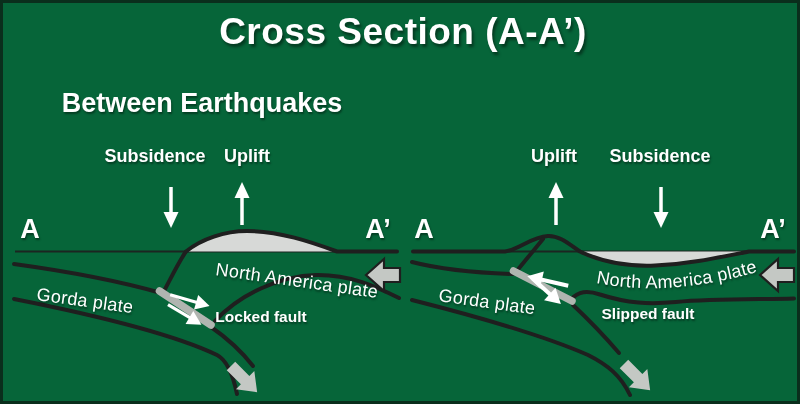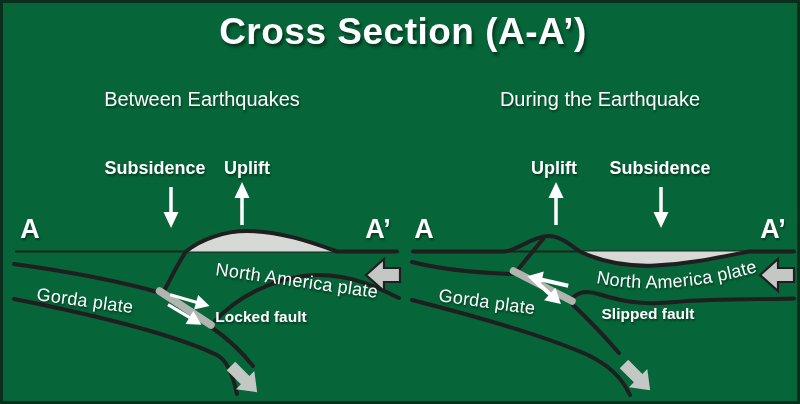--- a/index.html
+++ b/index.html
@@ -15,22 +15,22 @@
   body{font-family:"Liberation Sans",sans-serif;background:#fff;}
   .diagram{
     position:relative;width:800px;height:404px;
     background:var(--background);
     border:3px solid var(--border);
     box-sizing:border-box;overflow:hidden;
   }
   .lbl{position:absolute;color:var(--text);white-space:nowrap;
        transform:translateX(-50%);text-shadow:1px 2px 2px rgba(0,0,0,.40);}
   .title{font-size:37px;font-weight:bold;letter-spacing:.5px;text-shadow:2px 3px 3px rgba(0,0,0,.45);}
-  .subtitle{font-size:20px;font-weight:normal;}
-  .motion{font-size:18px;font-weight:bold;margin-top:12px;}
+  .subtitle{font-size:27px;font-weight:bold;}
+  .motion{font-size:18px;font-weight:bold;}
   .marker{font-size:27px;font-weight:bold;}
   .fault-label{font-size:15.5px;font-weight:bold;}
   svg.scene{position:absolute;left:0;top:0;}
   .stroke-main{stroke:var(--line);stroke-width:4;fill:none;stroke-linecap:round;}
   .stroke-thin{stroke:var(--line);stroke-width:1.8;opacity:.9;}
   .fault-seg{stroke:var(--fault_color);stroke-width:7.5;stroke-linecap:round;}
   .gray-fill{fill:var(--surface_fill);stroke:none;}
   .garrow{fill:var(--arrow_fill);stroke:none;}
   .garrow-outline{fill:var(--arrow_fill);stroke:var(--line);stroke-width:2.2;stroke-linejoin:miter;}
   .varrow line{stroke:#fff;stroke-width:3.5;}
@@ -152,21 +152,20 @@
       </text>
       <text class="plate-label">
         <textPath href="#rpgorda">Gorda plate</textPath>
       </text>
     </g>
   </svg>
 
   <div class="lbl title" style="left:400px;top:8px;">Cross Section (A-A’)</div>
 
   <div class="lbl subtitle" style="left:199px;top:85px;">Between Earthquakes</div>
-  <div class="lbl subtitle" style="left:597px;top:85px;">During the Earthquake</div>
 
   <div class="lbl motion" style="left:152px;top:143px;">Subsidence</div>
   <div class="lbl motion" style="left:244px;top:143px;">Uplift</div>
   <div class="lbl motion" style="left:551px;top:143px;">Uplift</div>
   <div class="lbl motion" style="left:657px;top:143px;">Subsidence</div>
 
   <div class="lbl marker" style="left:27px;top:211px;">A</div>
   <div class="lbl marker" style="left:375px;top:211px;">A’</div>
   <div class="lbl marker" style="left:421px;top:211px;">A</div>
   <div class="lbl marker" style="left:770px;top:211px;">A’</div>

